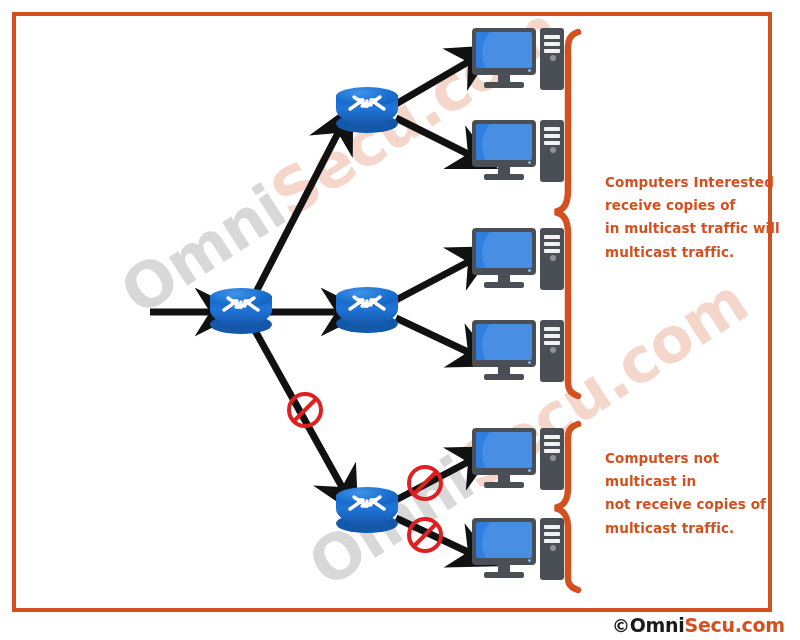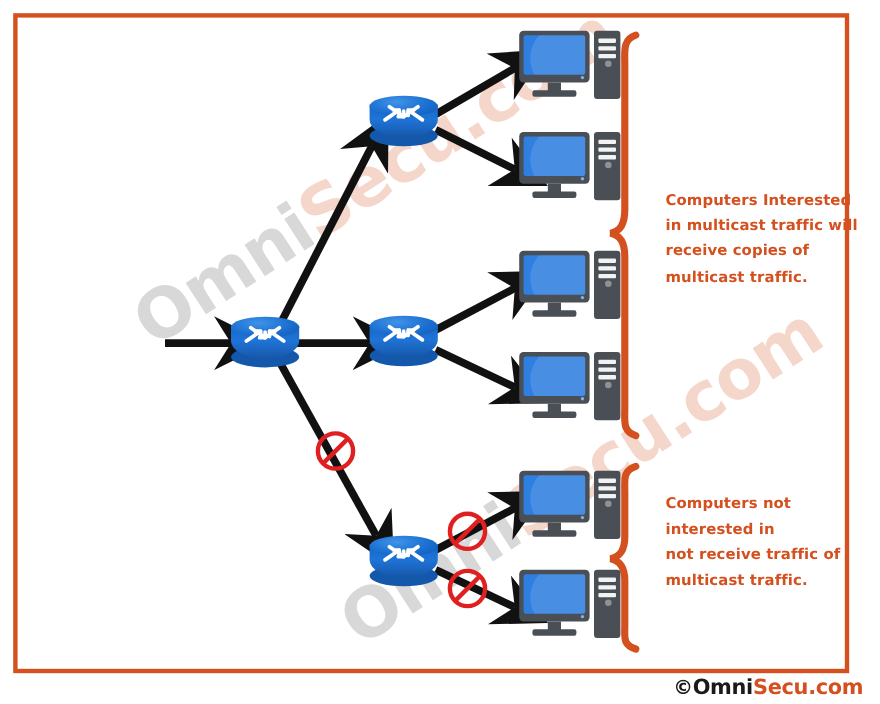--- a/index.html
+++ b/index.html
@@ -352,28 +352,28 @@
     <div class="tower">
       <div class="tw-bar" style="top:7px"></div>
         <div class="tw-bar" style="top:14px"></div>
         <div class="tw-bar" style="top:21px"></div>
       <div class="tw-dot"></div>
     </div>
   </div>
 
   <div class="note note1">
     <div>Computers Interested</div>
+    <div>receive copies of</div>
     <div>in multicast traffic will</div>
-    <div>receive copies of</div>
     <div>multicast traffic.</div>
   </div>
   <div class="note note2">
     <div>Computers not</div>
-    <div>interested in</div>
-    <div>not receive traffic of</div>
+    <div>multicast in</div>
+    <div>not receive copies of</div>
     <div>multicast traffic.</div>
   </div>
 
   <div class="frame"></div>
 
   <div class="footer">
     <span class="copy">©</span><span class="f-omni">Omni</span><span class="f-secu">Secu.com</span>
   </div>
 
 </div>

